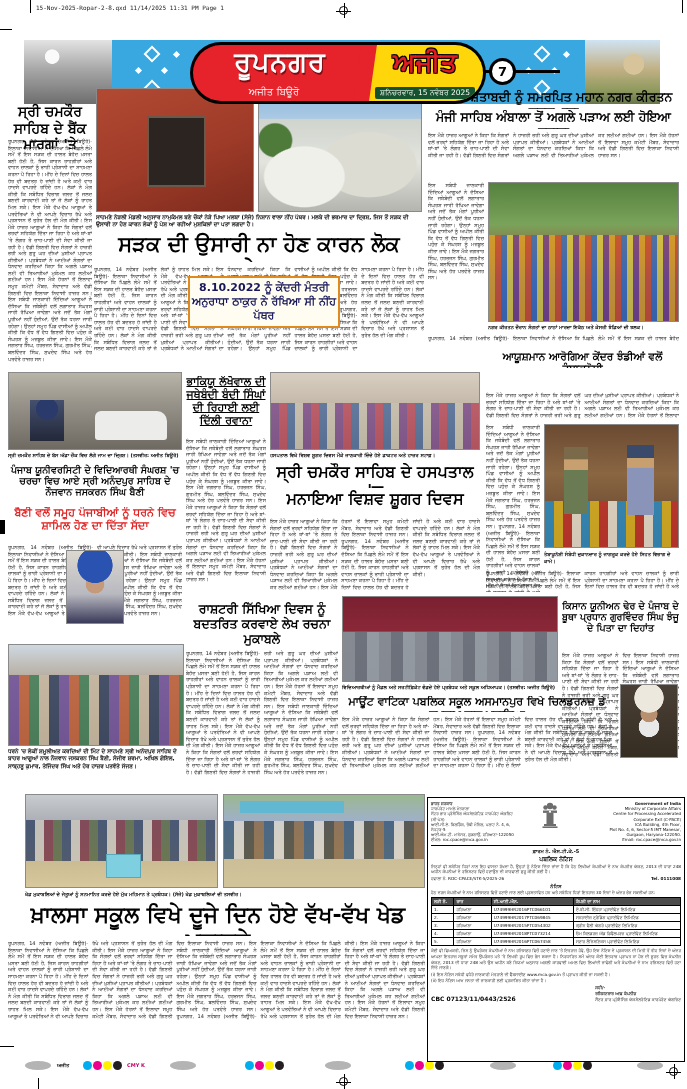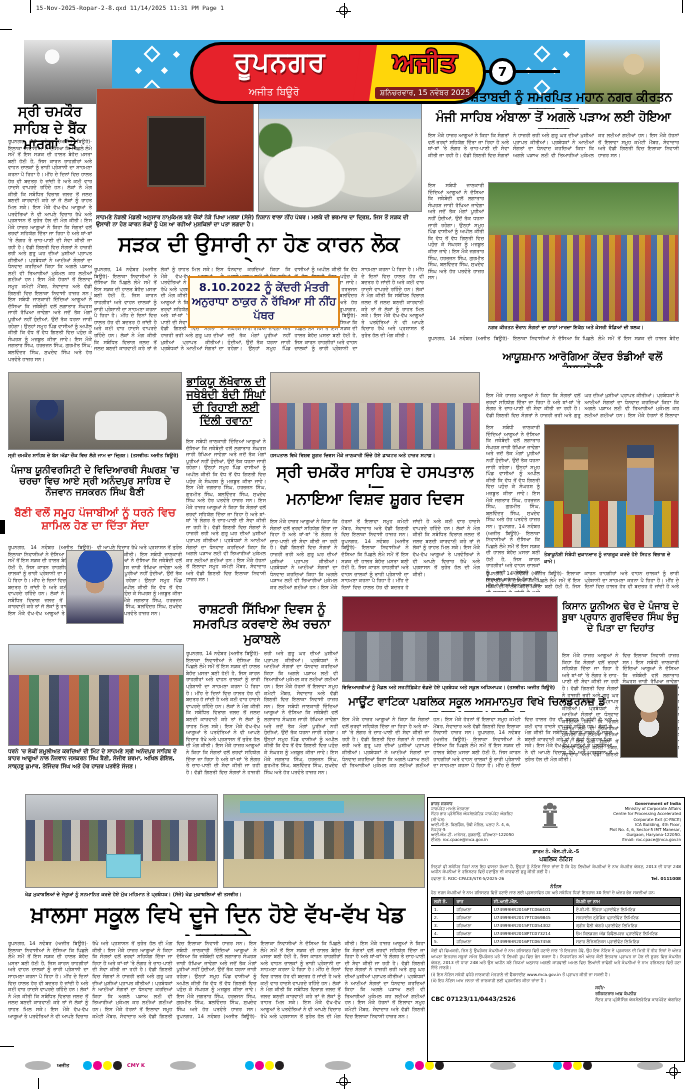--- a/index.html
+++ b/index.html
@@ -22,21 +22,21 @@
 .d{position:absolute;width:12px;height:12px;border:2px solid #fff;transform:rotate(45deg)}
 .ds{position:absolute;width:5px;height:5px;background:#fff;transform:rotate(45deg)}
 #capsule{position:absolute;left:190px;top:42px;width:296px;height:62px;background:#000;border-radius:31px;z-index:3}
 #capwrap{position:absolute;left:3px;top:3px;right:3px;bottom:3px;border-radius:28px;overflow:hidden;display:flex}
 .cap-red{flex:1.5;background:#e6222b;position:relative;text-align:center}
 .cap-yel{flex:1;background:#ffd60a;position:relative;text-align:center}
 .skew{position:absolute;left:-10px;top:0;bottom:0;width:16px;background:#e6222b;transform:skewX(-8deg)}
 #city{font-size:27px;font-weight:700;color:#fff;padding-top:1px;text-shadow:1px 2px 0 #7d0d12;letter-spacing:1px}
 #bureau{position:absolute;bottom:3px;left:0;right:12px;color:#fff;font-size:10px}
 #paper{font-size:26px;font-weight:700;color:#e11b22;padding-top:2px;text-shadow:1px 1px 0 #000,-1px -1px 0 #000,1px -1px 0 #000,-1px 1px 0 #000}
-#datestrip{position:absolute;bottom:2px;left:8px;right:8px;background:#7f1d1d;color:#fff;font-size:7.5px;line-height:12px;border-radius:2px}
+#datestrip{position:absolute;bottom:2px;left:8px;right:8px;background:#14532d;color:#fff;font-size:7.5px;line-height:12px;border-radius:2px}
 #pgcircle{position:absolute;left:489px;top:58px;width:27px;height:27px;background:#fff;border:3px solid #000;border-radius:50%;z-index:4;text-align:center;font-size:13px;font-weight:700;line-height:21px;color:#000}
 #pgline{position:absolute;left:470px;top:70px;width:90px;height:3px;background:#000;z-index:2}
 
 #fdbox{position:absolute;left:188px;top:276px;width:152px;height:52px;background:#fffdf2;border:2px solid #e0891e;z-index:5;display:flex;align-items:center;justify-content:center;padding:2px}
 #fdbox div{font-size:11px;font-weight:700;color:#17175a;text-align:center;line-height:1.25}
 #cyanbox{position:absolute;left:183px;top:958px;width:72px;height:48px;background:#3fc0ea;border:1px solid #1a8ab5;z-index:5;display:flex;align-items:center;justify-content:center;padding:2px}
 #cyanbox div{font-size:8.5px;font-weight:700;color:#0b2d52;text-align:center;line-height:1.3}
 
 #notice{position:absolute;left:427px;top:797px;width:258px;height:265px;border:1.5px solid #000;background:#fff;padding:3px;z-index:4}
 .nh{display:flex;justify-content:space-between;align-items:flex-start}
@@ -184,21 +184,21 @@
   <div class="ph" style="left:544px;top:424px;width:135px;height:124px;background:linear-gradient(to bottom,#6a4a32 0%,#8a6642 40%,#5a3c28 100%)">
     <div class="crowd" style="height:38%;background:repeating-linear-gradient(90deg,#2a8ac0 0 9px,#d8b020 9px 18px,#c03028 18px 27px,#e8e0d0 27px 36px);opacity:.85"></div>
     <div style="position:absolute;left:14%;top:18%;width:18%;height:55%;background:linear-gradient(to bottom,#7a6a4a 18%,#c8a070 19% 34%,#6a7a52 35%)"></div>
     <div style="position:absolute;right:18%;top:16%;width:20%;height:58%;background:linear-gradient(to bottom,#3a4a6a 18%,#c8a070 19% 32%,#8a94b8 33%)"></div>
   </div>
   <div class="abs cap" style="left:544px;top:551px;width:135px;height:16px;font-size:5px">ਤੰਬਾਕੂਨੋਸ਼ੀ ਸੰਬੰਧੀ ਦੁਕਾਨਦਾਰ ਨੂੰ ਜਾਗਰੂਕ ਕਰਦੇ ਹੋਏ ਸਿਹਤ ਵਿਭਾਗ ਦੇ ਕਾਮੇ।</div>
   <div class="abs bt c2" style="left:486px;top:570px;width:193px;height:26px">
     <span>ਰੂਪਨਗਰ, 14 ਨਵੰਬਰ (ਅਜੀਤ ਬਿਊਰੋ)- ਇਲਾਕਾ ਨਿਵਾਸੀਆਂ ਨੇ ਦੱਸਿਆ ਕਿ ਪਿਛਲੇ ਲੰਮੇ ਸਮੇਂ ਤੋਂ ਇਸ ਸੜਕ ਦੀ ਹਾਲਤ ਬੇਹੱਦ ਖ਼ਸਤਾ ਬਣੀ ਹੋਈ ਹੈ, ਜਿਸ ਕਾਰਨ ਰਾਹਗੀਰਾਂ ਅਤੇ ਵਾਹਨ ਚਾਲਕਾਂ ਨੂੰ ਭਾਰੀ ਪ੍ਰੇਸ਼ਾਨੀ ਦਾ ਸਾਹਮਣਾ ਕਰਨਾ ਪੈ ਰਿਹਾ ਹੈ। ਮੀਂਹ ਦੇ ਦਿਨਾਂ ਵਿਚ ਹਾਲਤ ਹੋਰ ਵੀ ਬਦਤਰ ਹੋ ਜਾਂਦੀ ਹੈ ਅਤੇ ਕਈ ਵਾਰ ਹਾਦਸੇ ਵਾਪਰਦੇ ਰਹਿੰਦੇ ਹਨ। ਲੋਕਾਂ ਨੇ ਮੰਗ ਕੀਤੀ ਕਿ ਸਬੰਧਿਤ ਵਿਭਾਗ ਜਲਦ ਤੋਂ ਜਲਦ ਬਣਦੀ ਕਾਰਵਾਈ ਕਰੇ ਤਾਂ ਜੋ ਲੋਕਾਂ ਨੂੰ ਰਾਹਤ ਮਿਲ ਸਕੇ। ਇਸ ਮੌਕੇ ਵੱਖ-ਵੱਖ ਆਗੂਆਂ ਤੇ ਪਤਵੰਤਿਆਂ ਨੇ ਵੀ ਆਪਣੇ ਵਿਚਾਰ ਰੱਖੇ ਅਤੇ ਪ੍ਰਸ਼ਾਸਨ ਤੋਂ ਤੁਰੰਤ ਹੱਲ ਦੀ ਮੰਗ ਕੀਤੀ। </span>
   </div>
 
-  <div class="abs hl" style="left:186px;top:602px;width:152px;height:44px;font-size:12.5px">ਰਾਸ਼ਟਰੀ ਸਿੱਖਿਆ ਦਿਵਸ ਨੂੰ ਸਮਰਪਿਤ ਕਰਵਾਏ ਲੇਖ ਰਚਨਾ ਮੁਕਾਬਲੇ</div>
+  <div class="abs hl" style="left:186px;top:602px;width:152px;height:44px;font-size:12.5px">ਰਾਸ਼ਟਰੀ ਸਿੱਖਿਆ ਦਿਵਸ ਨੂੰ ਬਦਤਰਿਤ ਕਰਵਾਏ ਲੇਖ ਰਚਨਾ ਮੁਕਾਬਲੇ</div>
   <div class="abs bt c2" style="left:186px;top:650px;width:152px;height:140px">
     <span>ਰੂਪਨਗਰ, 14 ਨਵੰਬਰ (ਅਜੀਤ ਬਿਊਰੋ)- ਇਲਾਕਾ ਨਿਵਾਸੀਆਂ ਨੇ ਦੱਸਿਆ ਕਿ ਪਿਛਲੇ ਲੰਮੇ ਸਮੇਂ ਤੋਂ ਇਸ ਸੜਕ ਦੀ ਹਾਲਤ ਬੇਹੱਦ ਖ਼ਸਤਾ ਬਣੀ ਹੋਈ ਹੈ, ਜਿਸ ਕਾਰਨ ਰਾਹਗੀਰਾਂ ਅਤੇ ਵਾਹਨ ਚਾਲਕਾਂ ਨੂੰ ਭਾਰੀ ਪ੍ਰੇਸ਼ਾਨੀ ਦਾ ਸਾਹਮਣਾ ਕਰਨਾ ਪੈ ਰਿਹਾ ਹੈ। ਮੀਂਹ ਦੇ ਦਿਨਾਂ ਵਿਚ ਹਾਲਤ ਹੋਰ ਵੀ ਬਦਤਰ ਹੋ ਜਾਂਦੀ ਹੈ ਅਤੇ ਕਈ ਵਾਰ ਹਾਦਸੇ ਵਾਪਰਦੇ ਰਹਿੰਦੇ ਹਨ। ਲੋਕਾਂ ਨੇ ਮੰਗ ਕੀਤੀ ਕਿ ਸਬੰਧਿਤ ਵਿਭਾਗ ਜਲਦ ਤੋਂ ਜਲਦ ਬਣਦੀ ਕਾਰਵਾਈ ਕਰੇ ਤਾਂ ਜੋ ਲੋਕਾਂ ਨੂੰ ਰਾਹਤ ਮਿਲ ਸਕੇ। ਇਸ ਮੌਕੇ ਵੱਖ-ਵੱਖ ਆਗੂਆਂ ਤੇ ਪਤਵੰਤਿਆਂ ਨੇ ਵੀ ਆਪਣੇ ਵਿਚਾਰ ਰੱਖੇ ਅਤੇ ਪ੍ਰਸ਼ਾਸਨ ਤੋਂ ਤੁਰੰਤ ਹੱਲ ਦੀ ਮੰਗ ਕੀਤੀ। </span>
     <span>ਇਸ ਮੌਕੇ ਹਾਜ਼ਰ ਆਗੂਆਂ ਨੇ ਕਿਹਾ ਕਿ ਸੰਗਤਾਂ ਵਲੋਂ ਭਰਵਾਂ ਸਹਿਯੋਗ ਦਿੱਤਾ ਜਾ ਰਿਹਾ ਹੈ ਅਤੇ ਥਾਂ-ਥਾਂ 'ਤੇ ਲੰਗਰ ਤੇ ਚਾਹ-ਪਾਣੀ ਦੀ ਸੇਵਾ ਕੀਤੀ ਜਾ ਰਹੀ ਹੈ। ਵੱਡੀ ਗਿਣਤੀ ਵਿਚ ਸੰਗਤਾਂ ਨੇ ਹਾਜ਼ਰੀ ਭਰੀ ਅਤੇ ਗੁਰੂ ਘਰ ਦੀਆਂ ਖ਼ੁਸ਼ੀਆਂ ਪ੍ਰਾਪਤ ਕੀਤੀਆਂ। ਪ੍ਰਬੰਧਕਾਂ ਨੇ ਆਈਆਂ ਸੰਗਤਾਂ ਦਾ ਧੰਨਵਾਦ ਕਰਦਿਆਂ ਕਿਹਾ ਕਿ ਅਗਲੇ ਪੜਾਅ ਲਈ ਵੀ ਤਿਆਰੀਆਂ ਮੁਕੰਮਲ ਕਰ ਲਈਆਂ ਗਈਆਂ ਹਨ। ਇਸ ਮੌਕੇ ਹੋਰਨਾਂ ਤੋਂ ਇਲਾਵਾ ਸਮੂਹ ਕਮੇਟੀ ਮੈਂਬਰ, ਸੇਵਾਦਾਰ ਅਤੇ ਵੱਡੀ ਗਿਣਤੀ ਵਿਚ ਇਲਾਕਾ ਨਿਵਾਸੀ ਹਾਜ਼ਰ ਸਨ। </span>
     <span>ਇਸ ਸਬੰਧੀ ਜਾਣਕਾਰੀ ਦਿੰਦਿਆਂ ਆਗੂਆਂ ਨੇ ਦੱਸਿਆ ਕਿ ਜਥੇਬੰਦੀ ਵਲੋਂ ਲਗਾਤਾਰ ਸੰਘਰਸ਼ ਜਾਰੀ ਰੱਖਿਆ ਜਾਵੇਗਾ ਅਤੇ ਜਦੋਂ ਤੱਕ ਮੰਗਾਂ ਪੂਰੀਆਂ ਨਹੀਂ ਹੁੰਦੀਆਂ, ਉਦੋਂ ਤੱਕ ਧਰਨਾ ਜਾਰੀ ਰਹੇਗਾ। ਉਨ੍ਹਾਂ ਸਮੂਹ ਪਿੰਡ ਵਾਸੀਆਂ ਨੂੰ ਅਪੀਲ ਕੀਤੀ ਕਿ ਵੱਧ ਤੋਂ ਵੱਧ ਗਿਣਤੀ ਵਿਚ ਪਹੁੰਚ ਕੇ ਸੰਘਰਸ਼ ਨੂੰ ਮਜ਼ਬੂਤ ਕੀਤਾ ਜਾਵੇ। ਇਸ ਮੌਕੇ ਜਗਤਾਰ ਸਿੰਘ, ਹਰਭਜਨ ਸਿੰਘ, ਗੁਰਮੀਤ ਸਿੰਘ, ਬਲਵਿੰਦਰ ਸਿੰਘ, ਸੁਖਦੇਵ ਸਿੰਘ ਅਤੇ ਹੋਰ ਪਤਵੰਤੇ ਹਾਜ਼ਰ ਸਨ। </span>
   </div>
 
   <div class="ph" style="left:342px;top:596px;width:216px;height:86px;background:linear-gradient(to bottom,#7a2030 0%,#8a2838 40%,#5a5f68 41%,#4a4f58 100%)">
     <div class="crowd" style="height:58%;background:repeating-linear-gradient(90deg,#8a8f98 0 12px,#6f747e 12px 24px,#9aa0a8 24px 36px);opacity:.9"></div>
   </div>
   <div class="abs cap" style="left:342px;top:684px;width:216px;height:9px;font-size:5px">ਵਿਦਿਆਰਥੀਆਂ ਨੂੰ ਮੈਡਲ ਅਤੇ ਸਰਟੀਫ਼ਿਕੇਟ ਵੰਡਦੇ ਹੋਏ ਪ੍ਰਬੰਧਕ ਅਤੇ ਸਕੂਲ ਅਧਿਆਪਕ। (ਤਸਵੀਰ: ਅਜੀਤ ਬਿਊਰੋ)</div>

